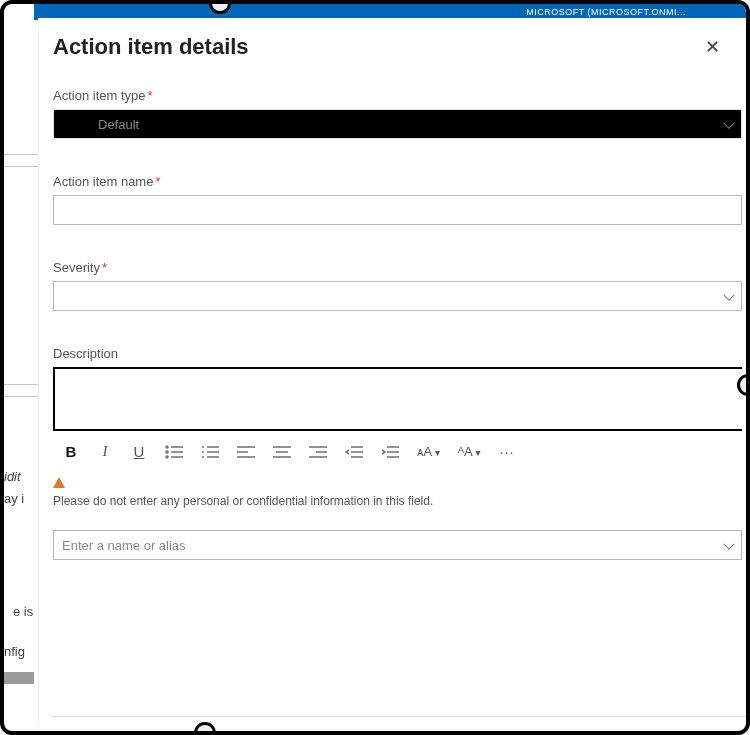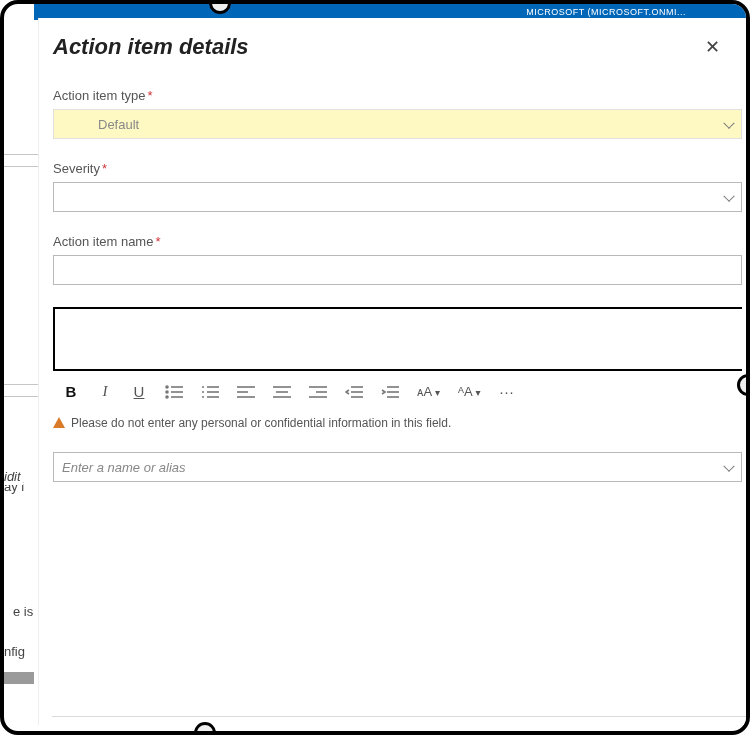--- a/index.html
+++ b/index.html
@@ -3,21 +3,21 @@
   <meta charset="utf-8">
   <style>
     * { box-sizing: border-box; margin: 0; padding: 0; }
     html, body { width: 750px; height: 735px; font-family: "Segoe UI", Arial, sans-serif; background: #fff; overflow: hidden; }
 
     .viewport {
       position: relative;
       width: 750px;
       height: 735px;
       border: 4px solid #000;
-      border-radius: 18px;
+      border-radius: 12px;
       overflow: hidden;
       background: #fff;
     }
 
     .topbar {
       position: absolute;
       top: 0; left: 30px; right: 0;
       height: 16px;
       background: #0067b8;
       color: #fff;
@@ -41,21 +41,21 @@
     .edge-dot.bottom { bottom: -13px; left: 190px; }
 
     .bg-frag {
       position: absolute;
       left: 0;
       font-size: 13px;
       color: #444;
       background: #fff;
       padding: 1px 2px 1px 0;
     }
-    .bg-frag.l1 { top: 474px; }
+    .bg-frag.l1 { top: 486px; }
     .bg-frag.l2 { top: 464px; font-style: italic; }
     .bg-frag.l3 { top: 599px; padding-left: 9px; }
     .bg-frag.l4 { top: 639px; }
     .bg-bar {
       position: absolute;
       left: 0; top: 668px;
       width: 30px; height: 12px;
       background: #9a9a9a;
     }
     .bg-line {
@@ -80,31 +80,30 @@
       display: flex;
       align-items: center;
       justify-content: space-between;
       padding-right: 22px;
       margin-bottom: 28px;
     }
     .panel-title {
       font-size: 22px;
       font-weight: 700;
       color: #222;
-      font-style: italic;
     }
     .close-btn {
       font-size: 18px;
       color: #444;
       cursor: pointer;
       padding: 4px;
       line-height: 1;
     }
 
-    .field { margin-bottom: 22px; padding-right: 4px; }
+    .field { margin-bottom: 35px; padding-right: 4px; }
     .label {
       font-size: 13px;
       color: #555;
       margin-bottom: 6px;
       display: block;
     }
     .req { color: #d13438; margin-left: 2px; }
 
     .select, .input, .combo {
       width: 100%;
@@ -112,21 +111,21 @@
       border: 1px solid #b9b9b9;
       background: #fff;
       font-size: 13px;
       padding: 4px 26px 4px 8px;
       position: relative;
       display: flex;
       align-items: center;
       color: #333;
     }
     .select.disabled {
-      background: #fef9c3;
+      background: #000000;
       color: #888;
       border-color: #e0e0e0;
       padding-left: 44px;
     }
     .chev {
       position: absolute;
       right: 8px; top: 50%;
       transform: translateY(-60%) rotate(45deg);
       width: 8px; height: 8px;
       border-right: 1.5px solid #777;
@@ -161,31 +160,32 @@
     .toolbar .tb.underline { text-decoration: underline; }
     .tb svg { display: block; }
 
     .warning {
       display: flex;
       align-items: flex-start;
       gap: 6px;
       font-size: 12px;
       color: #555;
       margin-bottom: 22px;
+      flex-direction: column;
     }
     .warning .tri {
       width: 0; height: 0;
       border-left: 6px solid transparent;
       border-right: 6px solid transparent;
       border-bottom: 11px solid #d97b29;
       margin-top: 1px;
       position: relative;
     }
 
-    .combo .placeholder { color: #888; font-style: italic; }
+    .combo .placeholder { color: #888; }
 
     .footer-line {
       position: absolute;
       left: 48px; right: 0; bottom: 14px;
       border-top: 1px solid #d9d9d9;
     }
   </style>
 </head>
 <body>
 
@@ -219,36 +219,39 @@
         <span>Action item type</span><span class="req">*</span>
       </span>
       <div class="select disabled">
         <span>Default</span>
         <span class="chev"></span>
       </div>
     </div>
 
     <div class="field">
       <span class="label">
+        <span>Action item name</span><span class="req">*</span>
+      </span>
+      <input class="input" type="text" value="" style="">
+    </div>
+
+    <div class="field">
+      <span class="label">
         <span>Severity</span><span class="req">*</span>
       </span>
       <div class="select">
         <span></span>
         <span class="chev"></span>
       </div>
     </div>
 
-    <div class="field">
+    <div class="field" style="margin-bottom:6px">
       <span class="label">
-        <span>Action item name</span><span class="req">*</span>
+        <span>Description</span>
       </span>
-      <input class="input" type="text" value="" style="">
-    </div>
-
-    <div class="field" style="margin-bottom:6px">
       <textarea class="textarea" style=""></textarea>
 
       <div class="toolbar">
         <span class="tb bold">B</span>
         <span class="tb italic">I</span>
         <span class="tb underline">U</span>
         <span class="tb">
           <svg width="18" height="14" viewBox="0 0 18 14">
               <g stroke="#777" stroke-width="1.6">
                 <circle cx="2" cy="2" r="1" fill="#777"></circle>

